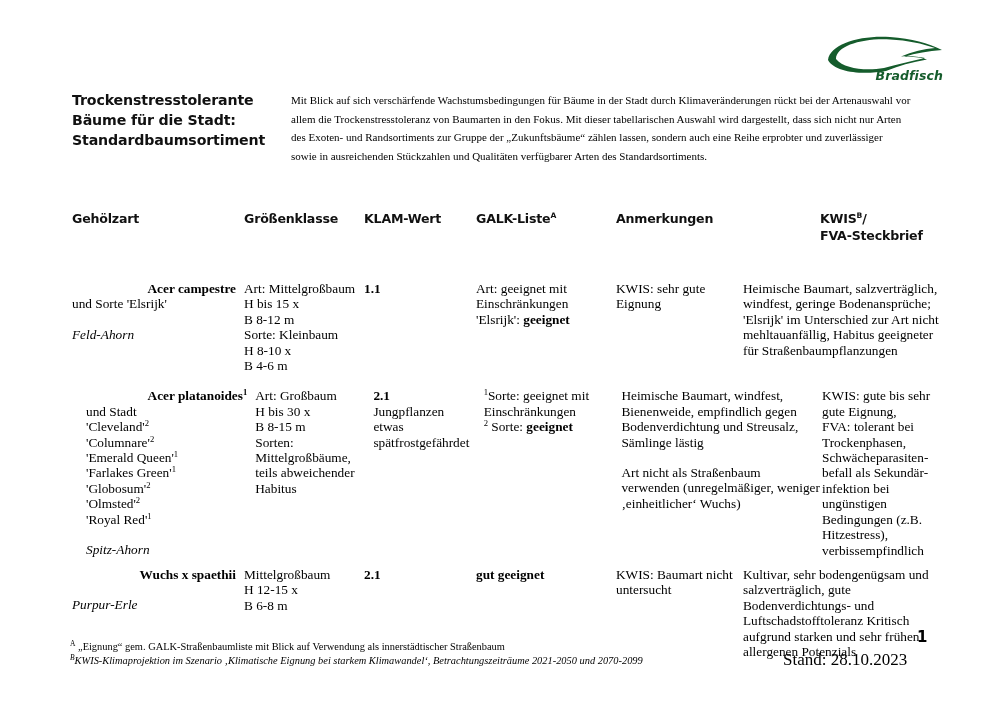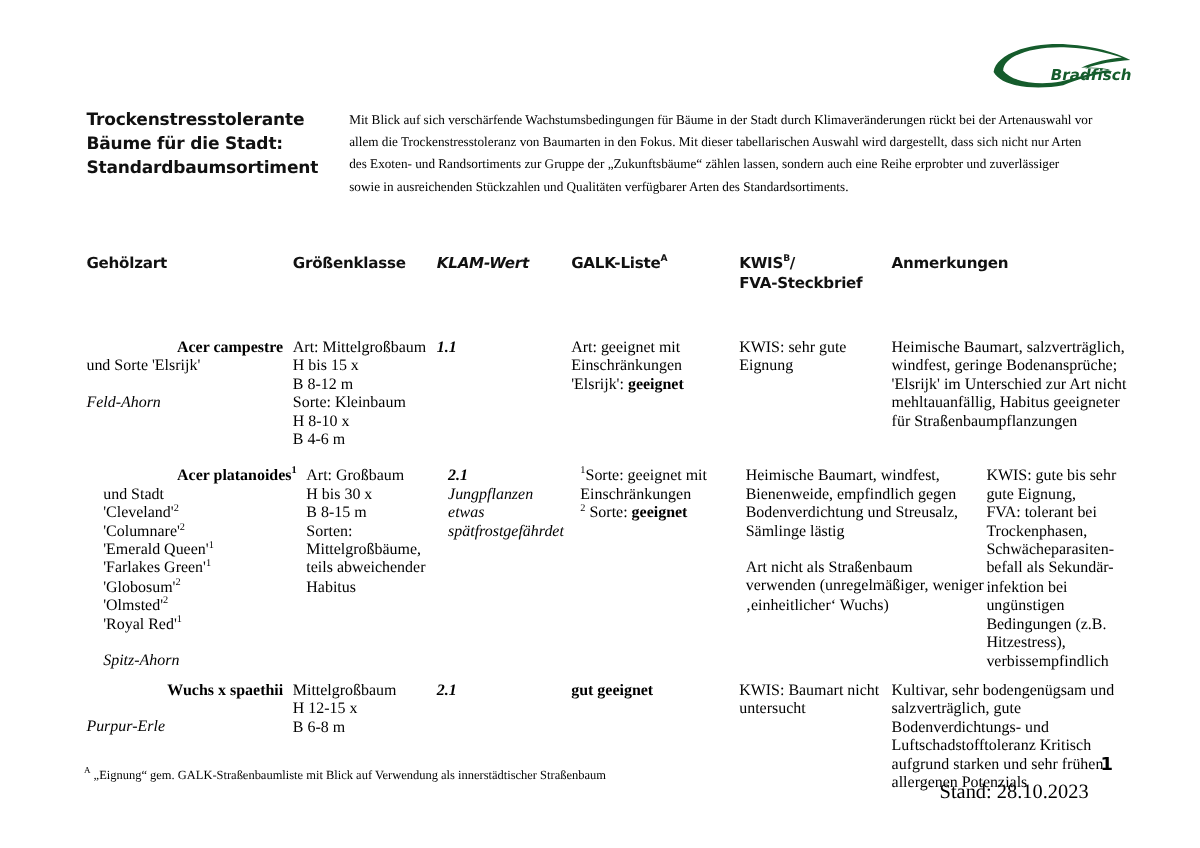--- a/index.html
+++ b/index.html
@@ -28,21 +28,21 @@
     position: absolute;
     left: 824px;
     top: 28px;
     width: 125px;
     height: 56px;
   }
   .logo svg { display: block; }
   .logo-word {
     position: absolute;
     right: 6px;
-    bottom: 14px;
+    bottom: 1px;
     font-family: "DejaVu Sans", sans-serif;
     font-style: italic;
     font-weight: bold;
     font-size: 12.5px;
     color: #155c2c;
     letter-spacing: 0.1px;
     text-align: center;
   }
 
   
@@ -78,21 +78,21 @@
     width: 875px;
   }
   .row {
     display: flex;
     align-items: flex-start;
   }
   .cell { box-sizing: border-box; padding-right: 8px; }
 
   .c-art    { width: 172px; }
   .c-groe   { width: 120px; }
-  .c-klam   { width: 112px; font-style: italic; }
+  .c-klam   { width: 112px; }
   .c-galk   { width: 140px; }
   .c-kwis   { width: 127px; }
   .c-anm    { width: 204px; padding-right: 0; }
 
   .header-row { margin-bottom: 0; }
   .header-row .cell {
     font-family: "DejaVu Sans", sans-serif;
     font-weight: bold;
     font-size: 12.6px;
     line-height: 17px;
@@ -173,22 +173,22 @@
 
   <div class="doc-title">Trockenstresstolerante Bäume für die Stadt: Standardbaumsortiment</div>
   <div class="intro">Mit Blick auf sich verschärfende Wachstumsbedingungen für Bäume in der Stadt durch Klimaveränderungen rückt bei der Artenauswahl vor allem die Trockenstresstoleranz von Baumarten in den Fokus. Mit dieser tabellarischen Auswahl wird dargestellt, dass sich nicht nur Arten des Exoten- und Randsortiments zur Gruppe der „Zukunftsbäume“ zählen lassen, sondern auch eine Reihe erprobter und zuverlässiger sowie in ausreichenden Stückzahlen und Qualitäten verfügbarer Arten des Standardsortiments.</div>
 
   <div class="table">
     <div class="row header-row">
       <div class="cell c-art"><span>Gehölzart</span></div>
       <div class="cell c-groe"><span>Größenklasse</span></div>
       <div class="cell c-klam"><span>KLAM-Wert</span></div>
       <div class="cell c-galk"><span>GALK-Liste</span><sup>A</sup></div>
+      <div class="cell c-anm"><span>Anmerkungen</span></div>
       <div class="cell c-kwis"><span>KWIS</span><sup>B</sup><span>/</span><br><span>FVA-Steckbrief</span></div>
-      <div class="cell c-anm"><span>Anmerkungen</span></div>
     </div>
     <div id="rows-host">
         <div class="row data-row row-acer-campestre">
           <div class="cell c-art">
             <div class="sci">Acer campestre</div>
             <div>und Sorte 'Elsrijk'</div>
             <div class="gap"></div>
             <div class="german">Feld-Ahorn</div>
           </div>
           <div class="cell c-groe">Art: Mittelgroßbaum<br>H bis 15 x<br>B 8-12 m<br>Sorte: Kleinbaum<br>H 8-10 x<br>B 4-6 m</div>
@@ -252,17 +252,18 @@
           <div class="cell c-kwis">KWIS: Baumart nicht<br>untersucht</div>
           <div class="cell c-anm">
             <div>Kultivar, sehr bodengenügsam und salzverträglich, gute Bodenverdichtungs- und Luftschadstofftoleranz Kritisch aufgrund starken und sehr frühen allergenen Potenzials</div>
           </div>
         </div>
       </div>
   </div>
 
   <div class="footnotes">
     <div class="fn-line fn-1"><sup>A</sup><span> „Eignung“ gem. GALK-Straßenbaumliste mit Blick auf Verwendung als innerstädtischer Straßenbaum</span></div>
+    <div class="fn-line fn-2"><sup>B</sup><span>KWIS-Klimaprojektion im Szenario ‚Klimatische Eignung bei starkem Klimawandel‘, Betrachtungszeiträume 2021-2050 und 2070-2099</span></div>
   </div>
   <div class="page-number">1</div>
   <div class="stand">Stand: 28.10.2023</div>
 
 </div>
 
 </body></html>

